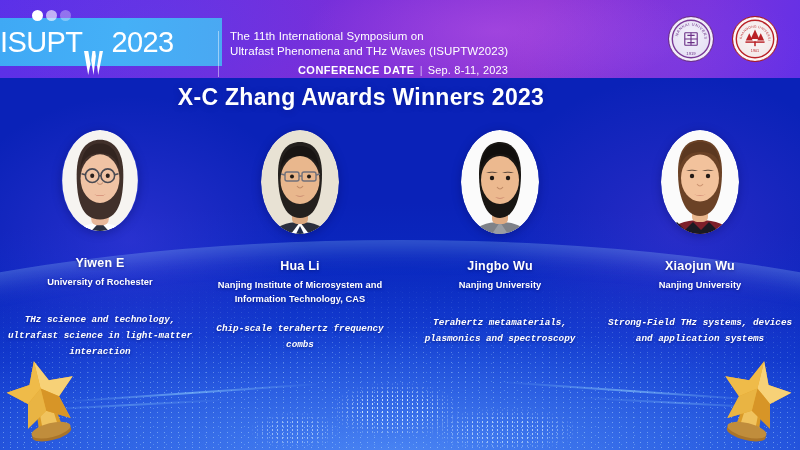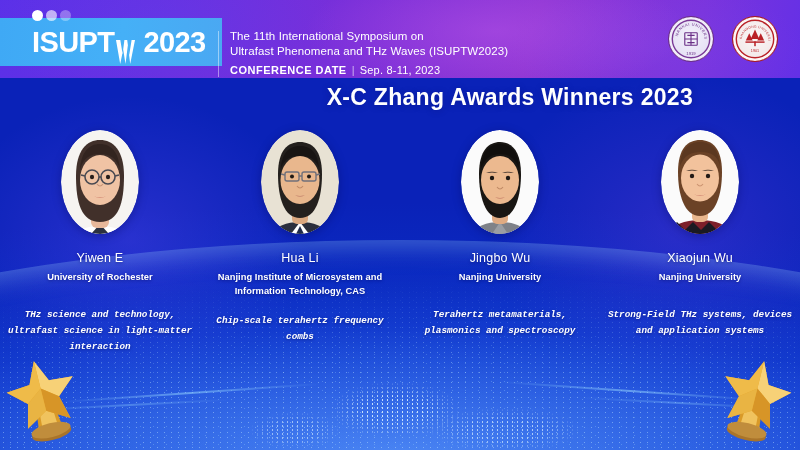--- a/index.html
+++ b/index.html
@@ -93,79 +93,79 @@
     position:absolute; left:0; top:18px; width:222px; height:48px;
     background:linear-gradient(95deg, #3fa9f5 0%, #45b0f7 55%, #4aa8f2 100%);
     display:flex; align-items:center; z-index:4;
   }
   .logo-dots { position:absolute; left:32px; top:-8px; display:flex; gap:3px; }
   .logo-dots i { display:block; width:11px; height:11px; border-radius:50%; background:#ffffff; }
   .logo-dots i:nth-child(2) { background:rgba(255,255,255,.62); }
   .logo-dots i:nth-child(3) { background:rgba(255,255,255,.32); }
 
   .logo-text {
-    position:relative; margin-left:32px; color:#fff;
-    font-size:29px; font-weight:bold; letter-spacing:-.6px;
+    position:relative; margin-left:0; color:#fff;
+    font-size:29px; font-weight:normal; letter-spacing:-.6px;
     line-height:48px; white-space:nowrap;
-    display:flex; align-items:center;
+    display:flex; align-items:flex-end;
   }
   .logo-wave { display:inline-block; width:21px; height:26px; margin:0 1px; position:relative; top:2px; }
 
   .header-text {
     position:absolute; left:230px; top:29px; z-index:5;
     color:#ffffff; line-height:1.28;
   }
   .header-text::before {
     content:""; position:absolute; left:-12px; top:2px; width:1px; height:46px;
     background:rgba(255,255,255,.45);
   }
   .hdr-l1, .hdr-l2 { font-size:11.5px; font-weight:500; letter-spacing:.1px; }
-  .hdr-l3 { margin-top:5px; font-size:11px; letter-spacing:.2px; }
+  .hdr-l3 { margin-top:5px; font-size:11px; letter-spacing:.2px;text-align:right; }
   .hdr-l3 b { font-weight:bold; letter-spacing:.5px; }
   .hdr-l3 span.sep { opacity:.6; margin:0 5px; }
 
   
   .seals { position:absolute; right:22px; top:16px; display:flex; gap:18px; z-index:5; }
   .seal { width:46px; height:46px; border-radius:50%; position:relative; }
   .seal-nankai {
     background:radial-gradient(circle at 50% 45%, #f4f1fb 0%, #e6e1f5 62%, #d6d0ee 100%);
     border:1.6px solid #6a2f86;
     box-shadow:inset 0 0 0 2.6px #f1edf9, inset 0 0 0 4px #7a3a96;
   }
   .seal-shandong {
     background:radial-gradient(circle at 50% 45%, #fbf6f6 0%, #f3eaea 62%, #ecdede 100%);
     border:1.6px solid #a81b20;
     box-shadow:inset 0 0 0 2.6px #fcf7f7, inset 0 0 0 4px #b92227;
   }
   .seal svg { position:absolute; inset:0; width:100%; height:100%; }
 
   
   .main-title {
-    position:absolute; left:5px; top:84px; width:688px; text-align:right;
+    position:absolute; left:17px; top:84px; width:688px; text-align:center;
     color:#ffffff; font-size:23px; font-weight:bold; letter-spacing:.3px;
     text-shadow:0 1px 6px rgba(10,20,120,.45);
     z-index:3;
   }
 
   
   .winners {
     position:absolute; left:0; top:130px; width:800px; height:230px;
     display:flex; z-index:3;
   }
   .winner { flex:1; display:flex; flex-direction:column; align-items:center; padding:0 6px; }
 
   .portrait {
     width:78px; height:104px; border-radius:50%;
     overflow:hidden; position:relative;
     box-shadow:0 2px 10px rgba(0,10,80,.35);
   }
   .portrait svg { display:block; width:100%; height:100%; }
 
   .w-name {
-    margin-top:17px; color:#ffffff; font-size:12.5px; font-weight:normal;
+    margin-top:25px; color:#ffffff; font-size:12.5px; font-weight:bold;
     letter-spacing:.2px; text-shadow:0 1px 3px rgba(0,10,90,.5);
   }
   .w-affil {
     margin-top:6px; color:#ffffff; font-size:9.3px; font-weight:bold;
     line-height:1.5; text-align:center; letter-spacing:.05px;
     text-shadow:0 1px 3px rgba(0,10,90,.5);
   }
   .w-topic {
     margin-top:14px; color:#ffffff; font-size:9.3px; font-weight:bold;
     font-style:italic; line-height:1.72; text-align:center;

